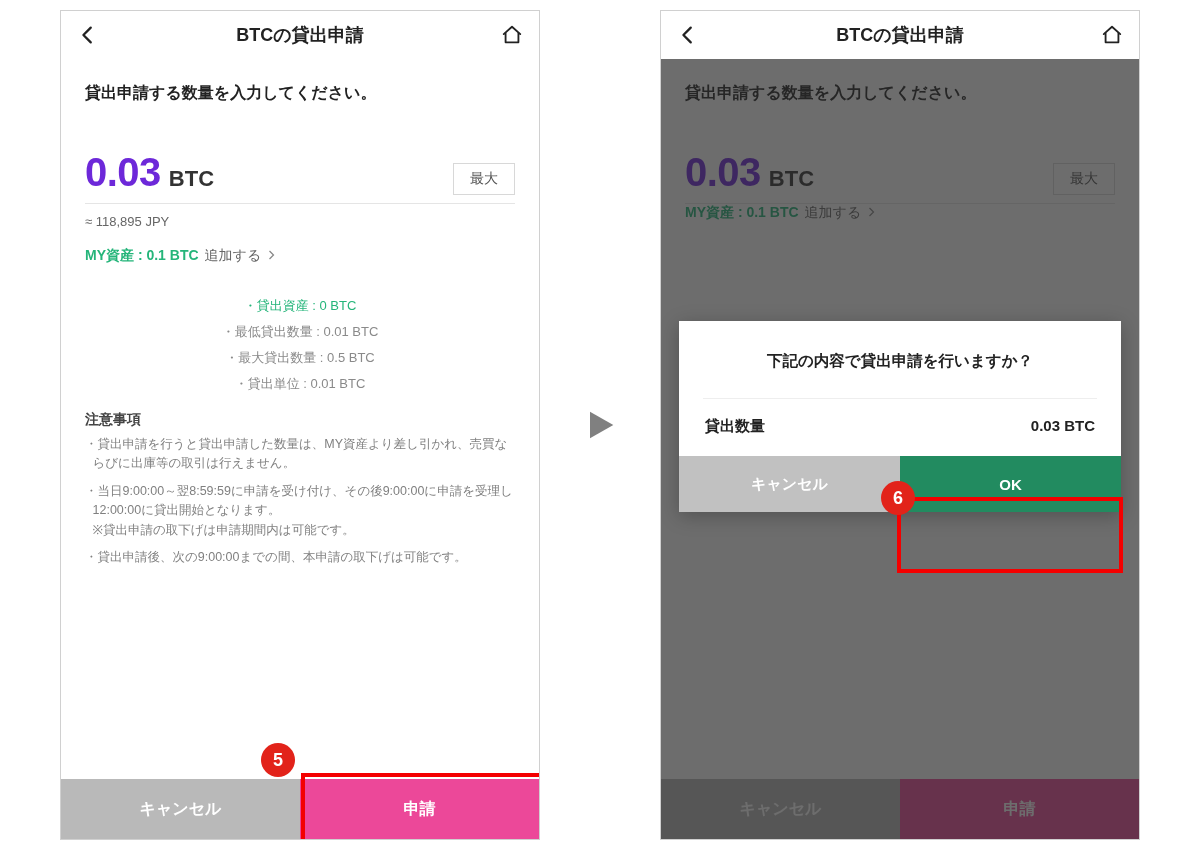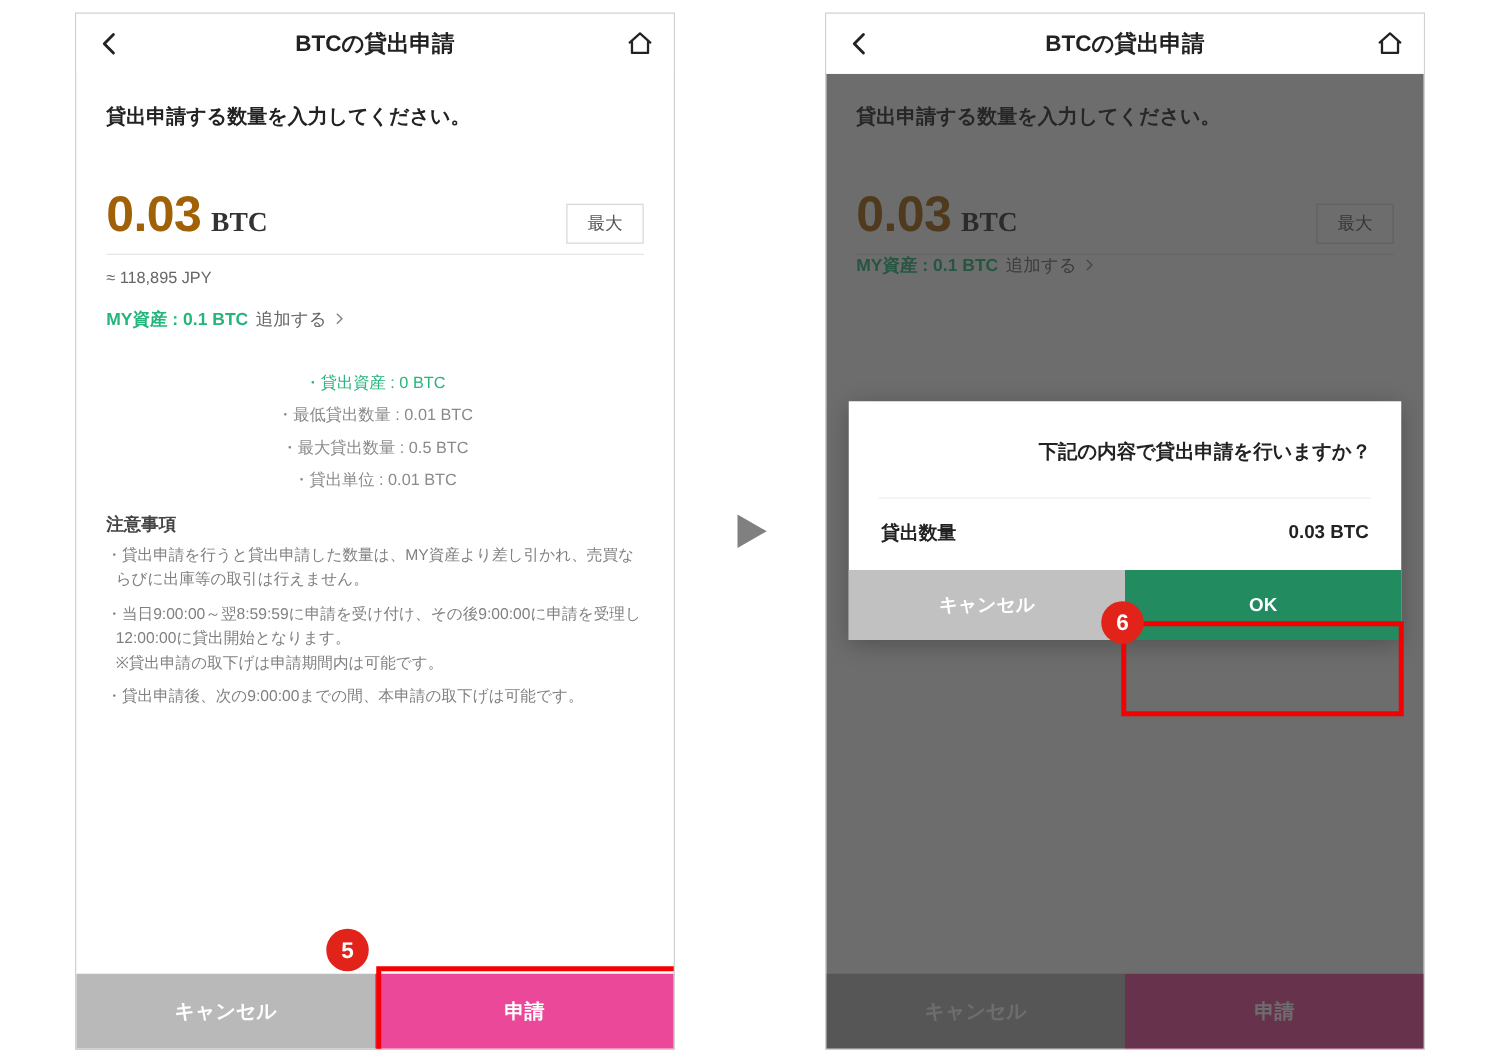--- a/index.html
+++ b/index.html
@@ -34,22 +34,22 @@
   .content {
     padding: 24px 24px 0 24px;
     flex: 1;
     overflow: hidden;
   }
 
   .prompt { font-size: 16px; font-weight: 700; color: #222; margin-bottom: 46px; }
 
   .amount-row { display:flex; align-items:flex-end; justify-content:space-between; border-bottom: 1px solid #e5e5e5; padding-bottom: 8px;}
   .amount-main { display:flex; align-items: baseline; gap: 8px; }
-  .amount-val  { font-size: 40px; font-weight: 800; color:#a16207; letter-spacing: -0.5px;}
-  .amount-unit { font-size: 22px; font-weight: 700; color:#333;font-family:Liberation Serif, serif; }
+  .amount-val  { font-size: 40px; font-weight: 800; color:#6d28d9; letter-spacing: -0.5px;}
+  .amount-unit { font-size: 22px; font-weight: 700; color:#333; }
   .max-btn { border:1px solid #d8d8d8; padding: 6px 16px; font-size:14px; color:#555; background:#fff;font-family:Liberation Mono, monospace; }
 
   .approx { font-size: 13px; color:#666; margin: 10px 0 18px 0;}
 
   .myasset-row { font-size: 14px; display:flex; gap:6px; margin-bottom: 28px;}
   .myasset-label { color:#25b57a; font-weight:700;}
   .add-link { color:#666; }
 
   .bullet-list { font-size: 13px; line-height: 2; margin-bottom: 14px; text-align: center;}
   .bullet-list div::before{ content:"\30FB"; color:inherit;}
@@ -92,21 +92,21 @@
   
   .scrim {
     position:absolute; inset:48px 0 0 0; background:rgba(40,40,40,0.68);
   }
   .modal {
     position:absolute; left:18px; right:18px; top:310px;
     background:#fff;
     box-shadow: 0 4px 18px rgba(0,0,0,0.25);
   }
   .modal-top { padding: 30px 24px 20px 24px; text-align:center;}
-  .modal-title{ font-size:15.5px; font-weight:700; color:#222; margin-bottom: 26px; text-align: right;}
+  .modal-title{ font-size:15.5px; font-weight:700; color:#222; margin-bottom: 26px;}
   .modal-divider { height:1px; background:#eee; margin-bottom:18px;}
   .modal-row { display:flex; justify-content:space-between; font-size:15px; font-weight:700; color:#222; padding: 0 2px;}
   .modal-actions { display:flex; height:56px;}
   .modal-actions button{ flex:1; border:none; font-size:15px; font-weight:700; color:#fff;}
   .m-cancel { background:#c1c1c1;}
   .m-ok     { background:#228b60;}
 
 </style>
 </head>
 <body>

